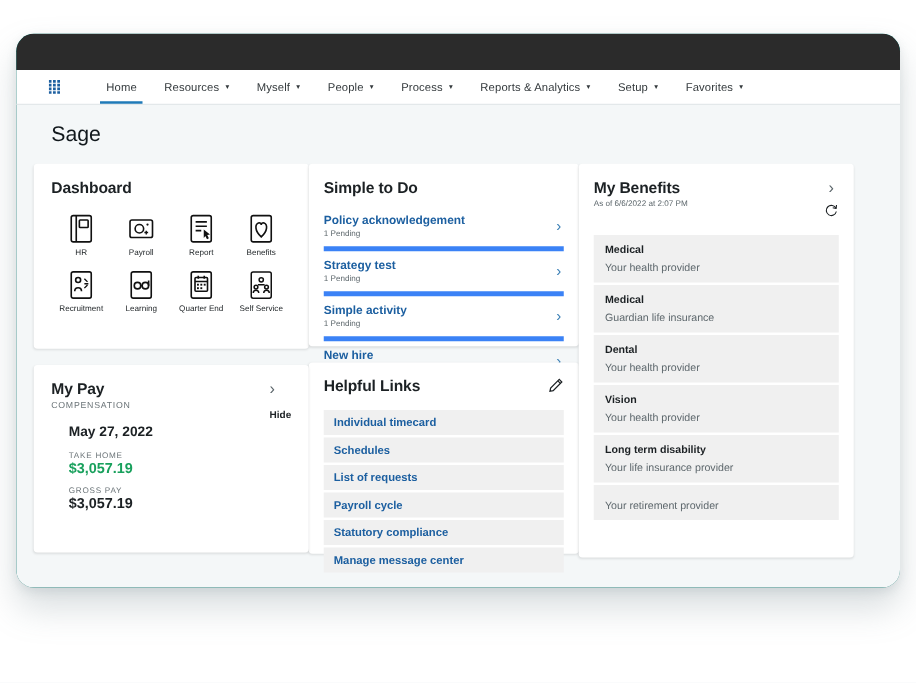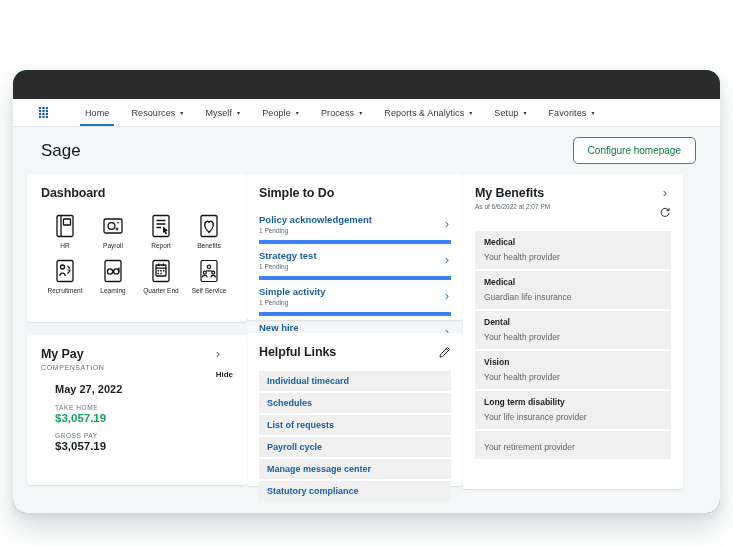--- a/index.html
+++ b/index.html
@@ -16,21 +16,20 @@
   .window {
     position: absolute;
     left: 13px;
     top: 27px;
     width: 707px;
     height: 443px;
     border-radius: 14px;
     background: #0f766e;
     box-shadow: 0 16px 28px rgba(120,135,145,0.28), 0 3px 8px rgba(120,135,145,0.16);
     overflow: hidden;
-    margin-top: 43px;
   }
 
   .titlebar {
     height: 29px;
     background: #2b2b2b;
     border-radius: 14px 14px 0 0;
   }
 
   
   .navbar {
@@ -352,21 +351,20 @@
   </div>
 
   <div class="page">
 
     <div class="brandbar">
       <div>
         <svg class="sage-logo" width="58" height="26" viewBox="0 0 116 52">
           <text x="0" y="36" font-family="Liberation Sans, sans-serif" font-size="34" fill="#11181c">Sage</text>
         </svg>
       </div>
-      <button class="configure-btn">Configure homepage</button>
     </div>
 
     <div class="columns">
 
       <div class="col col-1">
 
         <div class="card dashboard-card">
           <div class="card-title">Dashboard</div>
           <div class="dash-grid">
 
@@ -554,22 +552,22 @@
                 <path d="M11.6 1.9 l2.5 2.5 -8.5 8.5 -3.2 0.7 0.7 -3.2 z"></path>
                 <line x1="10.2" y1="3.3" x2="12.7" y2="5.8"></line>
               </svg>
             </span>
           </div>
           <div class="links-list">
             <div class="link-row">Individual timecard</div>
             <div class="link-row">Schedules</div>
             <div class="link-row">List of requests</div>
             <div class="link-row">Payroll cycle</div>
+            <div class="link-row">Statutory compliance</div>
             <div class="link-row">Manage message center</div>
-            <div class="link-row">Statutory compliance</div>
           </div>
         </div>
 
       </div>
 
       <div class="col col-3">
 
         <div class="card benefits-card">
           <div class="ben-head">
             <div>

